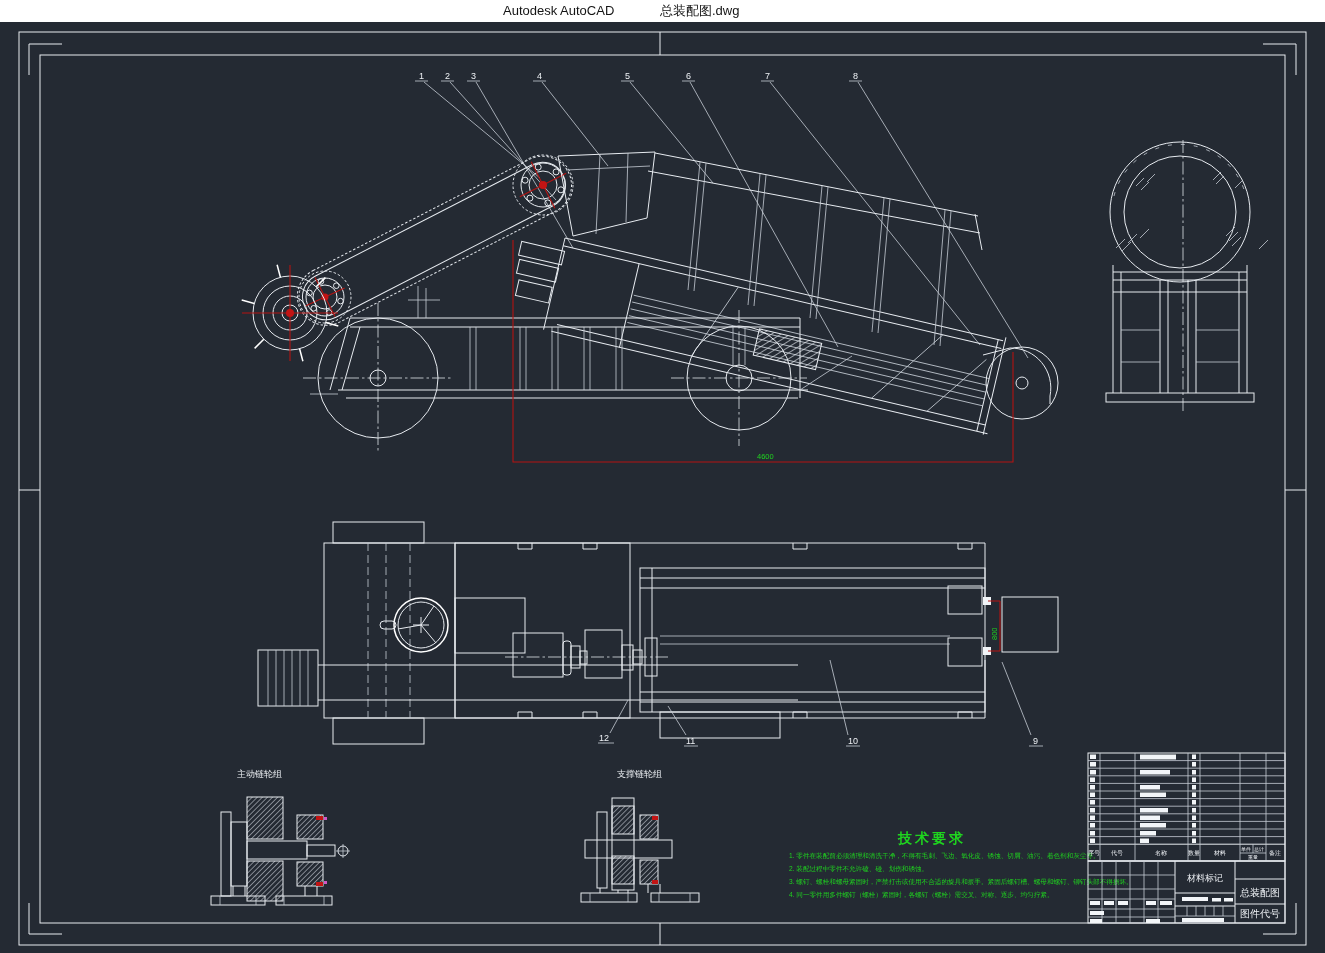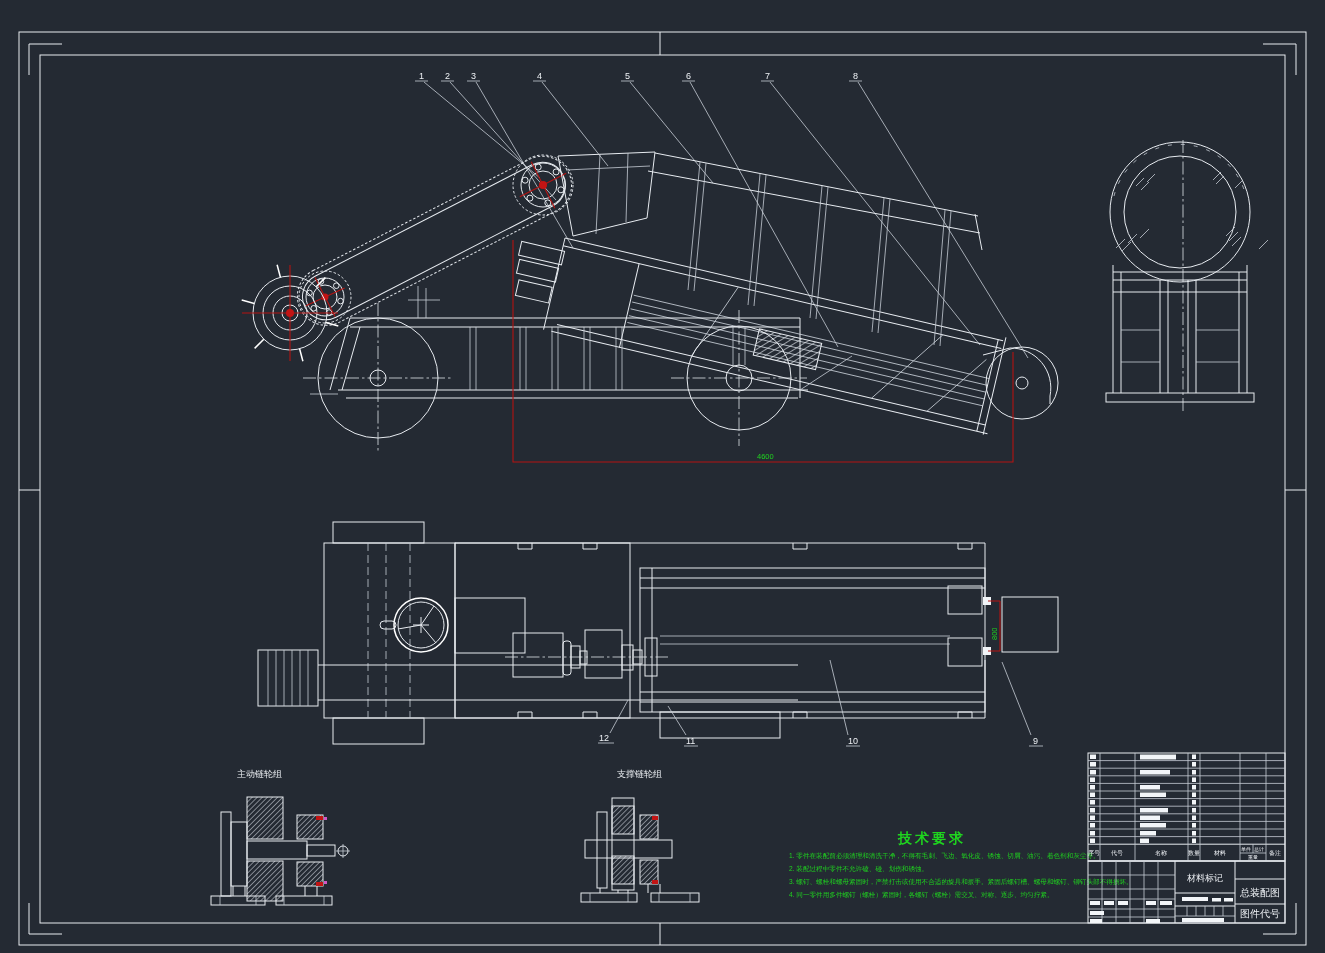--- a/index.html
+++ b/index.html
@@ -20,20 +20,24 @@
   .red{stroke:#b31312;fill:none;stroke-width:1.1;}
   .redf{fill:#c21414;}
   .grn{fill:#1fd41f;}
   .blob{fill:#f2f5f8;}
   .mag{fill:#d257c8;}
 </style>
 </head>
 <body>
 <div class="stage">
 
+<div class="titlebar">
+  <span class="app">Autodesk AutoCAD</span>
+  <span class="doc">总装配图.dwg</span>
+</div>
 
 <svg width="1325" height="931" viewBox="0 22 1325 931">
 <defs>
   <pattern id="hatchW" width="5" height="5" patternUnits="userSpaceOnUse" patternTransform="rotate(45)">
     <path d="M0,0 V5" stroke="#dde2e8" stroke-width="1.3"></path>
   </pattern>
   <pattern id="hatchD" width="3.6" height="3.6" patternUnits="userSpaceOnUse" patternTransform="rotate(45)">
     <path d="M0,0 V3.6" stroke="#cdd3db" stroke-width="1.1"></path>
   </pattern>
 </defs>

